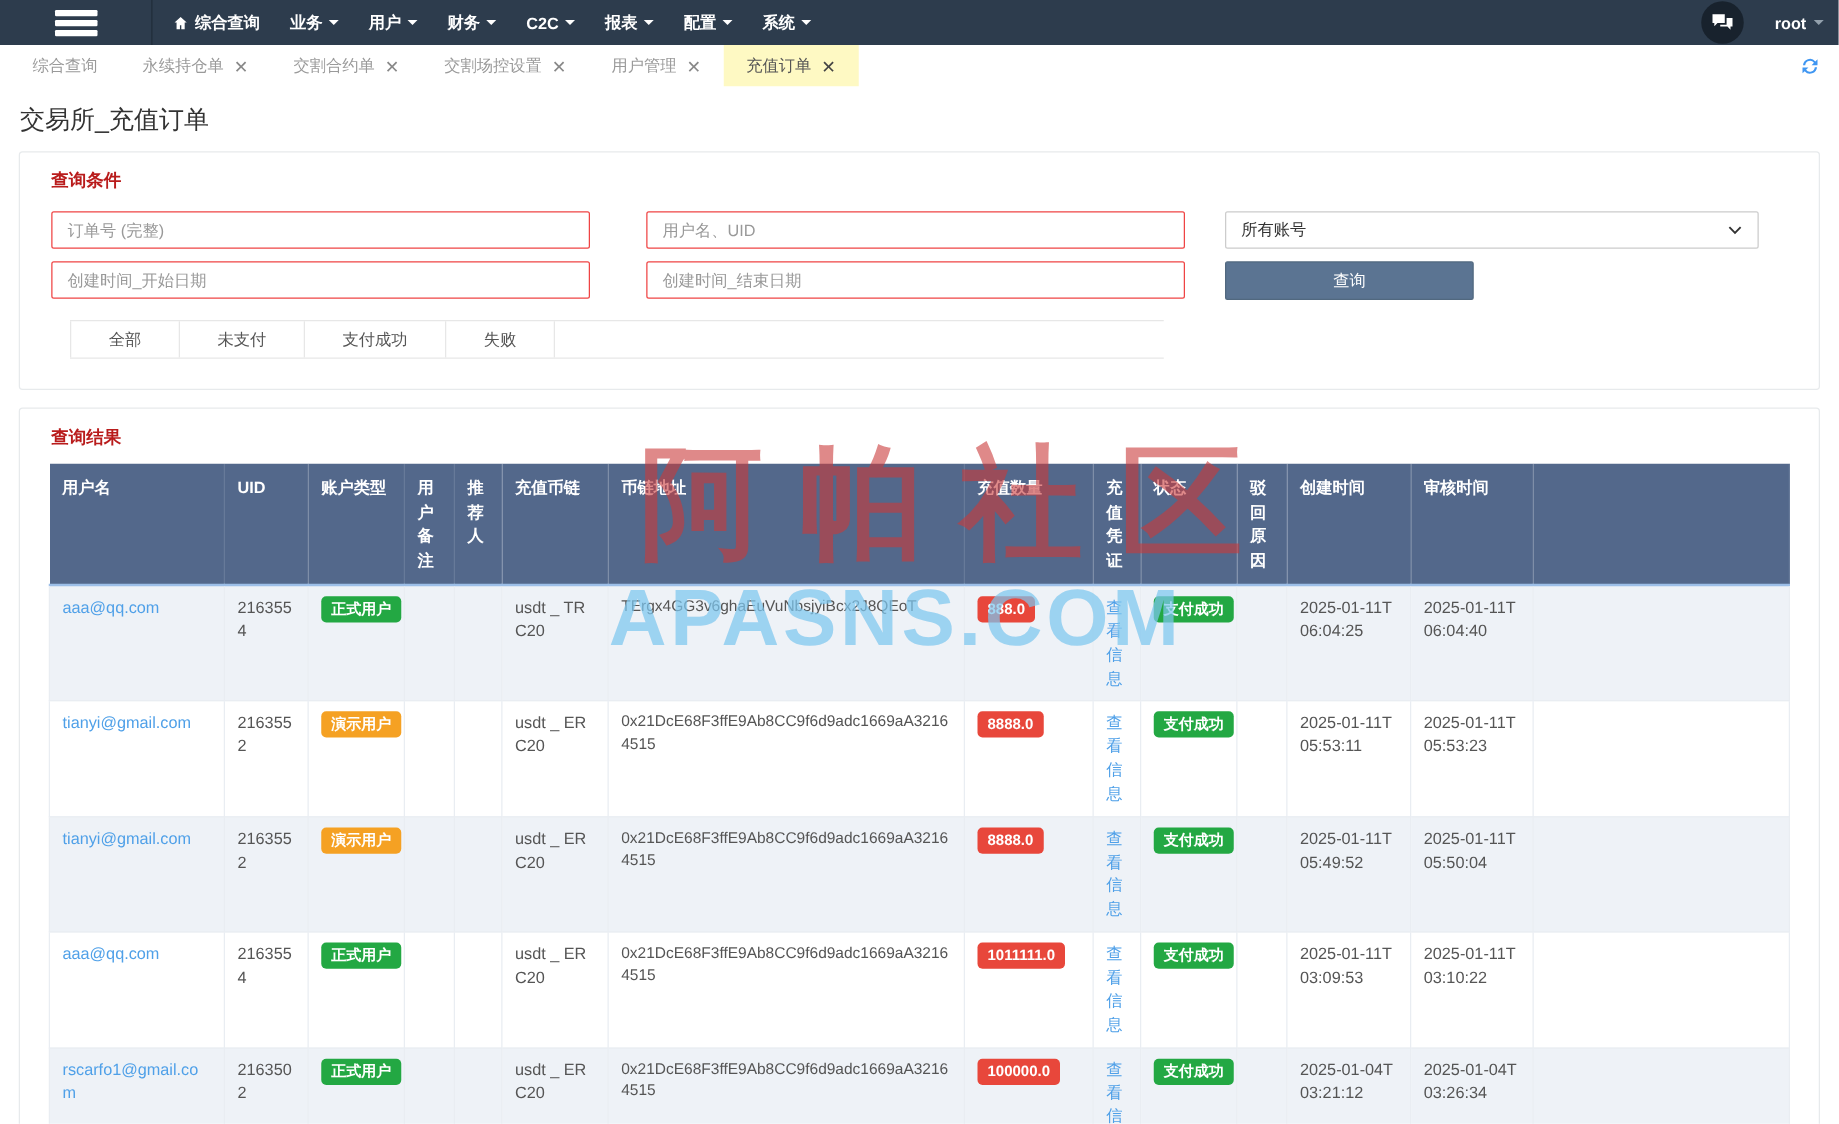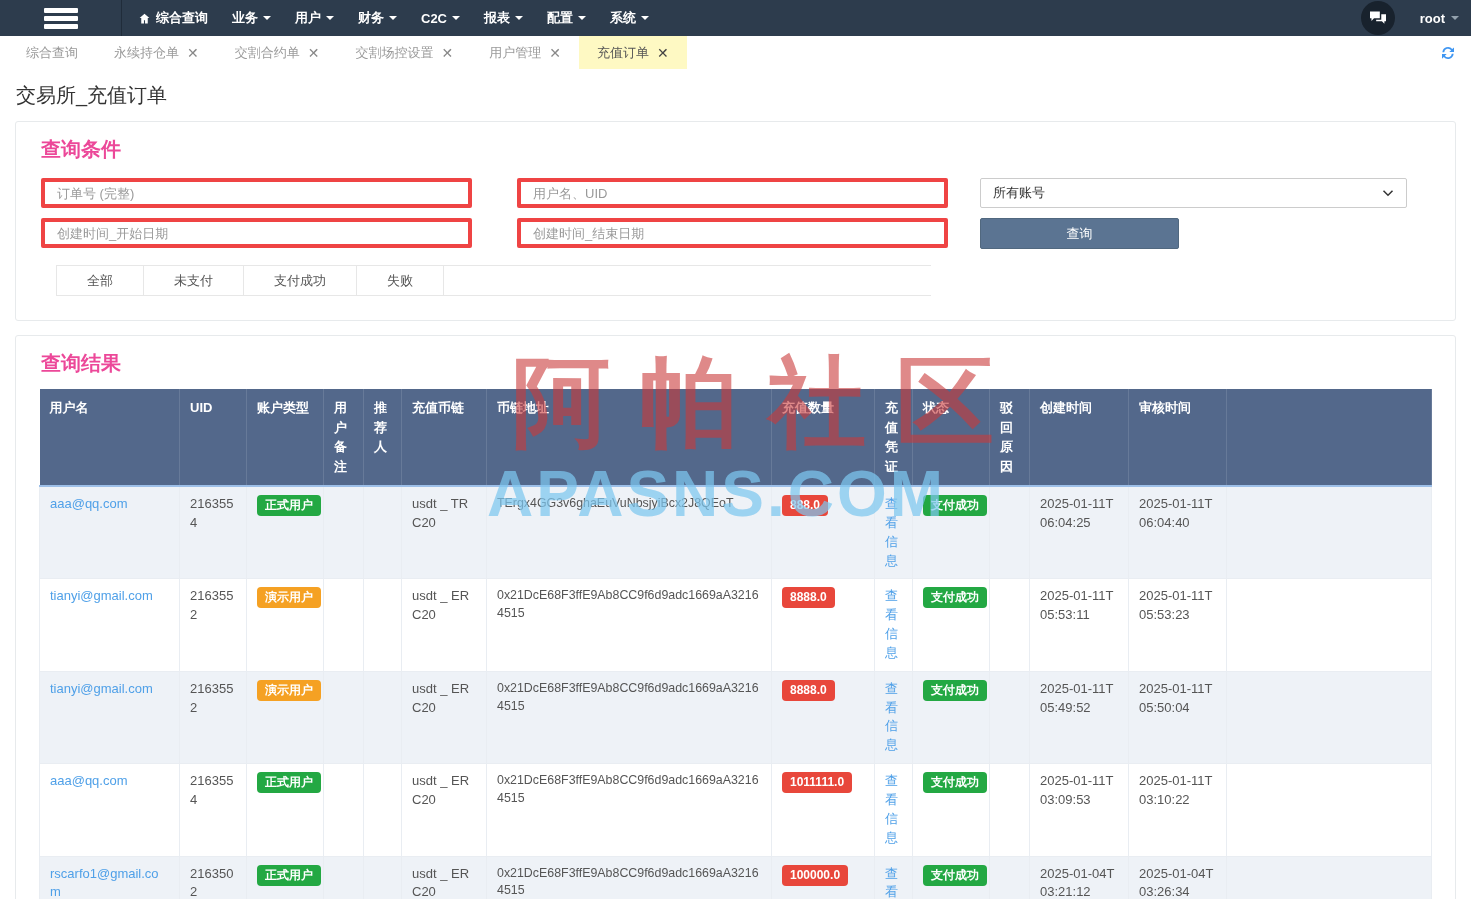--- a/index.html
+++ b/index.html
@@ -36,28 +36,28 @@
   .tab.active { background:#fef9c3; color:#555; }
   .tab.active .close-x { color:#444; }
   .refresh-btn { position:absolute; right:14px; top:8px; width:18px; height:18px; cursor:pointer; }
   .refresh-btn svg { width:18px; height:18px; fill:#3f96f2; }
 
   
   .page-title { margin:13px 0 0 16px; font-size:20px; color:#333; font-weight:normal; }
 
   
   .panel { margin:12px 15px 0; border:1px solid #e7eaec; border-radius:3px; background:#fff; }
-  .panel-heading { margin:14px 0 0 25px; font-size:20px; font-weight:bold; color:#ec4899; }
+  .panel-heading { margin:14px 0 0 25px; font-size:14px; font-weight:bold; color:#b91c1c; }
 
   
   .form-row { display:flex; padding:0 25px; margin-top:15px; }
   .f-col1 { width:431px; }
   .f-col2 { width:431px; margin-left:45px; }
   .f-col3 { flex:1; margin-left:32px; margin-right:23px; }
-  .txt-input { width:100%; height:30px; border:4px solid #ef4444; border-radius:2px; padding:0 12px;
+  .txt-input { width:100%; height:30px; border:1px solid #ef4444; border-radius:2px; padding:0 12px;
                font-size:13px; color:#a16207; font-family:inherit; outline:none; }
   .txt-input::placeholder { color:#999; }
   .select-box { width:100%; height:30px; border:1px solid #ccc; border-radius:2px; padding:0 12px;
                 font-size:13px; color:#333; display:flex; align-items:center;
                 justify-content:space-between; cursor:pointer; background:#fff; }
   .select-box svg { width:12px; height:12px; stroke:#333; fill:none; stroke-width:2; }
   .search-btn { width:199px; height:31px; background:#5b7492; border:1px solid #51687f;
                 border-radius:2px; color:#fff; font-size:13px; cursor:pointer; font-family:inherit; }
   .status-tabs { margin:16px 0 0 40px; width:875px; display:flex; height:31px;
                  border-top:1px solid #e7e7e7; border-bottom:1px solid #e7e7e7; }

